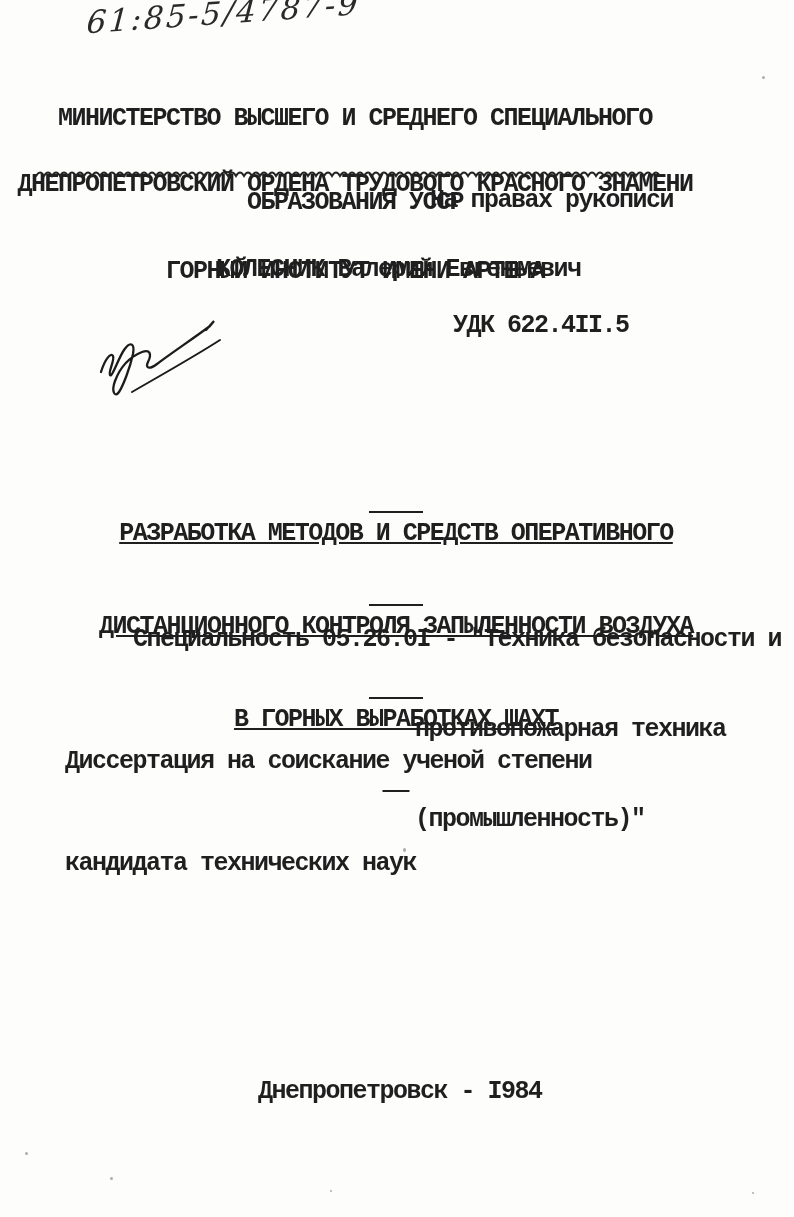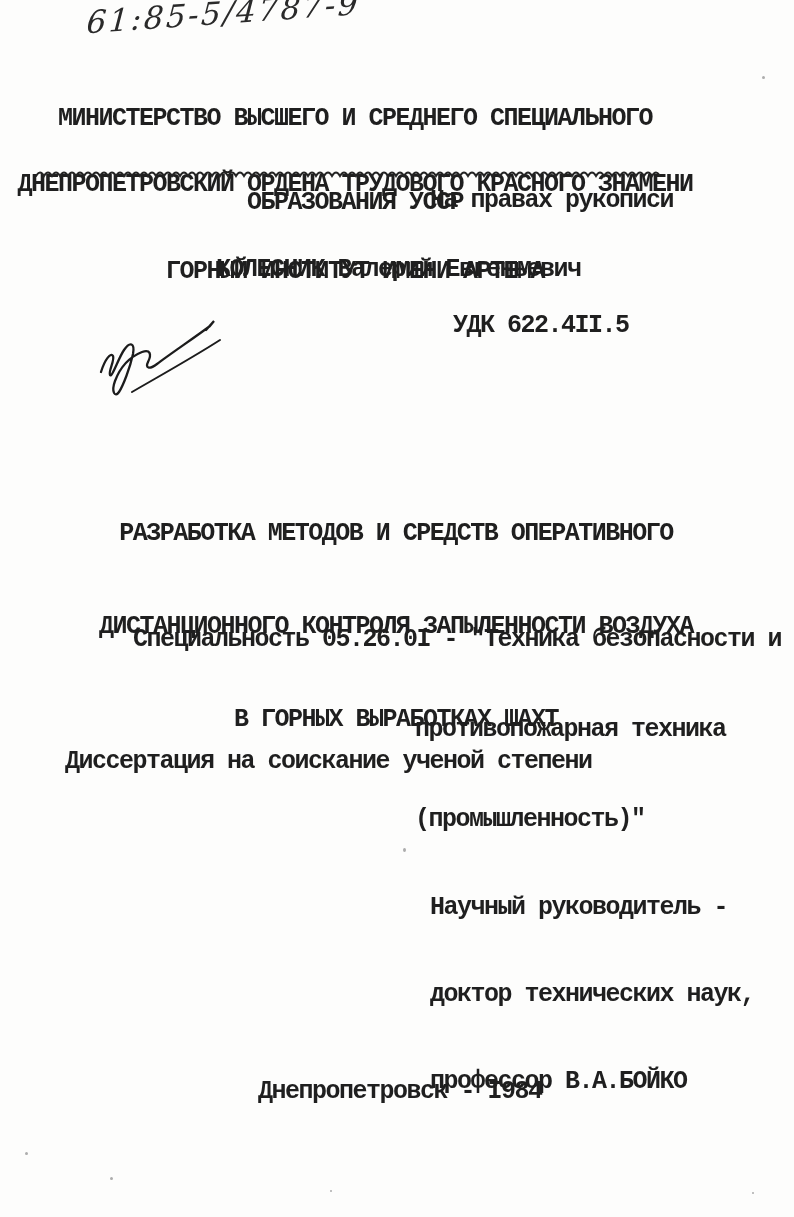--- a/index.html
+++ b/index.html
@@ -43,21 +43,21 @@
     transform-origin: left top;
     white-space: pre;
   }
   .ministry-block { left: 5px; top: 49px; line-height: 28px; }
   .institute-block { left: 5px; top: 112px; line-height: 29px; }
   .wavy-divider { position: absolute; left: 36px; top: 168px; }
   .manuscript-note { left: 430px; top: 186px; }
   .author-name { left: 216px; top: 255px; }
   .udc-number { left: 453px; top: 311px; }
   .signature { position: absolute; left: 94px; top: 316px; }
-  .title-block { left: 46px; top: 456px; line-height: 31px; }
+  .title-block { left: 46px; top: 456px; line-height: 31px; text-decoration: underline; }
   .specialty-block { left: 133px; top: 565px; line-height: 30px; }
   .specialty-block .indent { margin-left: 282px; }
   .dissertation-block { left: 65px; top: 677px; line-height: 34px; }
   .advisor-block { left: 430px; top: 835px; line-height: 29px; }
   .footer-line { left: 258px; top: 1077px; font-family: Liberation Mono, monospace; }
   .speck {
     position: absolute;
     background: #8a8a8a;
     border-radius: 50%;
     opacity: 0.7;
@@ -106,27 +106,23 @@
   </div>
 
   <div class="typed specialty-block">
     <div>Специальность 05.26.0I - "Техника безопасности и</div>
     <div class="indent">противопожарная техника</div>
     <div class="indent">(промышленность)"</div>
   </div>
 
   <div class="typed dissertation-block">
     <div>Диссертация на соискание ученой степени</div>
+    <div>кандидата технических наук</div>
   </div>
 
-  <div class="typed advisor-block">
-    <div>Научный руководитель -</div>
-    <div>доктор технических наук,</div>
-    <div>профессор В.А.БОЙКО</div>
-  </div>
 
   <div class="typed footer-line">Днепропетровск - I984</div>
 
   <span class="speck" style="left:762px; top:76px; width:3px; height:3px;"></span>
   <span class="speck" style="left:403px; top:848px; width:3px; height:4px;"></span>
   <span class="speck" style="left:110px; top:1177px; width:3px; height:3px;"></span>
   <span class="speck" style="left:25px; top:1152px; width:3px; height:3px;"></span>
   <span class="speck" style="left:330px; top:1190px; width:2px; height:2px;"></span>
   <span class="speck" style="left:752px; top:1192px; width:2px; height:2px;"></span>
 

